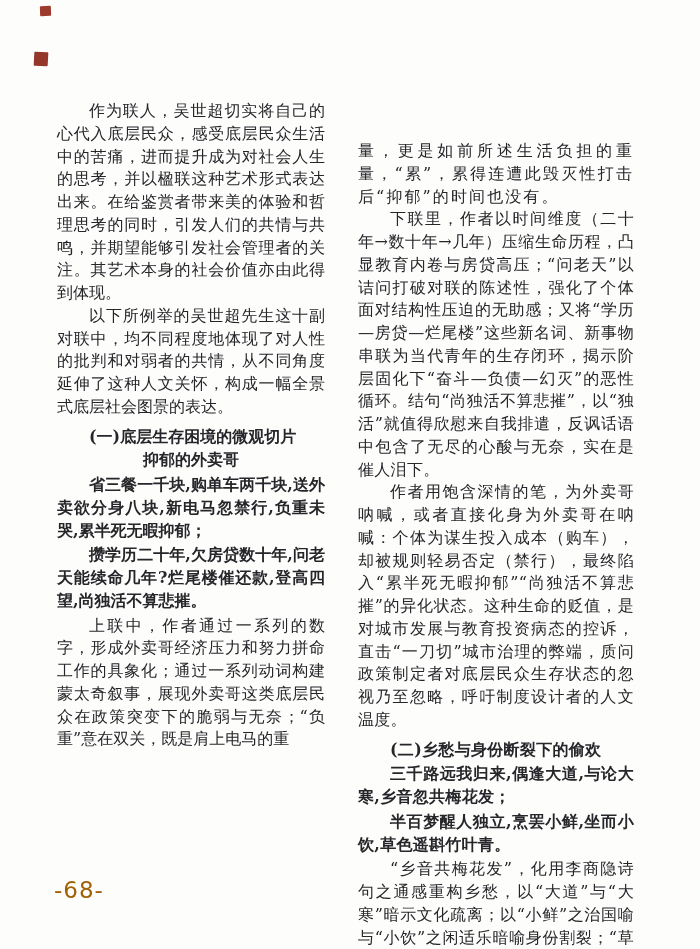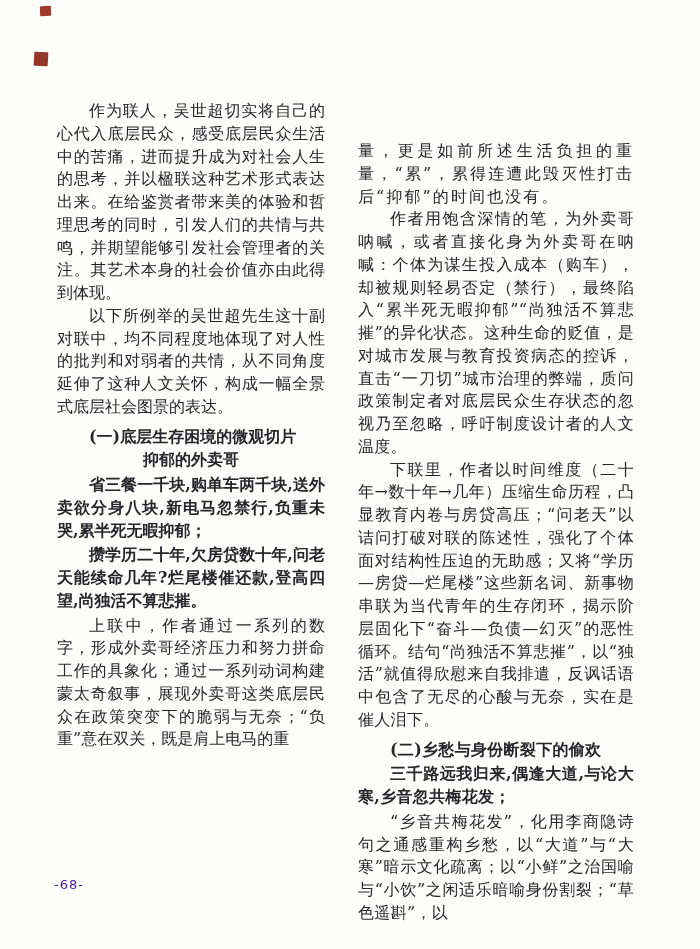--- a/index.html
+++ b/index.html
@@ -38,23 +38,23 @@
   }
   .couplet {
     font-weight: bold;
     text-indent: 2em;
     margin: 2px 0 !important;
   }
   .page-number {
     position: absolute;
     left: 54px; top: 877px;
     font-family: "DejaVu Sans", "Liberation Sans", sans-serif;
-    font-size: 13px;
+    font-size: 23px;
     letter-spacing: 1px;
-    color: #4c1d95;
+    color: #a16207;
   }
   .ink-mark { position: absolute; border-radius: 1px; opacity: 0.95; }
   .ink-mark.a { left: 40px; top: 6px;  width: 11px; height: 10px; background: #973021; transform: rotate(-2deg); }
   .ink-mark.b { left: 34px; top: 52px; width: 14px; height: 14px; background: #8e2b1e; transform: rotate(3deg); }
 </style>
 </head>
 <body>
 
 <div class="page">
 
@@ -66,22 +66,23 @@
     <p class="para">以下所例举的吴世超先生这十副对联中，均不同程度地体现了对人性的批判和对弱者的共情，从不同角度延伸了这种人文关怀，构成一幅全景式底层社会图景的表达。</p>
     <p class="heading">(一)底层生存困境的微观切片</p>
     <p class="center-title">抑郁的外卖哥</p>
     <p class="couplet">省三餐一千块,购单车两千块,送外卖欲分身八块,新电马忽禁行,负重未哭,累半死无暇抑郁；</p>
     <p class="couplet">攒学历二十年,欠房贷数十年,问老天能续命几年?烂尾楼催还款,登高四望,尚独活不算悲摧。</p>
     <p class="para">上联中，作者通过一系列的数字，形成外卖哥经济压力和努力拼命工作的具象化；通过一系列动词构建蒙太奇叙事，展现外卖哥这类底层民众在政策突变下的脆弱与无奈；“负重”意在双关，既是肩上电马的重</p>
   </div>
 
   <div class="col col-right">
     <p class="cont loose">量，更是如前所述生活负担的重量，“累”，累得连遭此毁灭性打击后“抑郁”的时间也没有。</p>
+    <p class="para">下联里，作者以时间维度（二十年→数十年→几年）压缩生命历程，凸显教育内卷与房贷高压；“问老天”以诘问打破对联的陈述性，强化了个体面对结构性压迫的无助感；又将“学历—房贷—烂尾楼”这些新名词、新事物串联为当代青年的生存闭环，揭示阶层固化下“奋斗—负债—幻灭”的恶性循环。结句“尚独活不算悲摧”，以“独活”就值得欣慰来自我排遣，反讽话语中包含了无尽的心酸与无奈，实在是催人泪下。</p>
     <p class="para">作者用饱含深情的笔，为外卖哥呐喊，或者直接化身为外卖哥在呐喊：个体为谋生投入成本（购车），却被规则轻易否定（禁行），最终陷入“累半死无暇抑郁”“尚独活不算悲摧”的异化状态。这种生命的贬值，是对城市发展与教育投资病态的控诉，直击“一刀切”城市治理的弊端，质问政策制定者对底层民众生存状态的忽视乃至忽略，呼吁制度设计者的人文温度。</p>
-    <p class="para">下联里，作者以时间维度（二十年→数十年→几年）压缩生命历程，凸显教育内卷与房贷高压；“问老天”以诘问打破对联的陈述性，强化了个体面对结构性压迫的无助感；又将“学历—房贷—烂尾楼”这些新名词、新事物串联为当代青年的生存闭环，揭示阶层固化下“奋斗—负债—幻灭”的恶性循环。结句“尚独活不算悲摧”，以“独活”就值得欣慰来自我排遣，反讽话语中包含了无尽的心酸与无奈，实在是催人泪下。</p>
     <p class="heading">(二)乡愁与身份断裂下的偷欢</p>
     <p class="couplet">三千路远我归来,偶逢大道,与论大寒,乡音忽共梅花发；</p>
+    <p class="couplet">半百梦醒人独立,烹罢小鲜,坐而小饮,草色遥斟竹叶青。</p>
     <p class="para">“乡音共梅花发”，化用李商隐诗句之通感重构乡愁，以“大道”与“大寒”暗示文化疏离；以“小鲜”之治国喻与“小饮”之闲适乐暗喻身份割裂；“草色遥斟”，以</p>
   </div>
 
   <div class="page-number">-68-</div>
 
 </div>
 
 </body></html>

